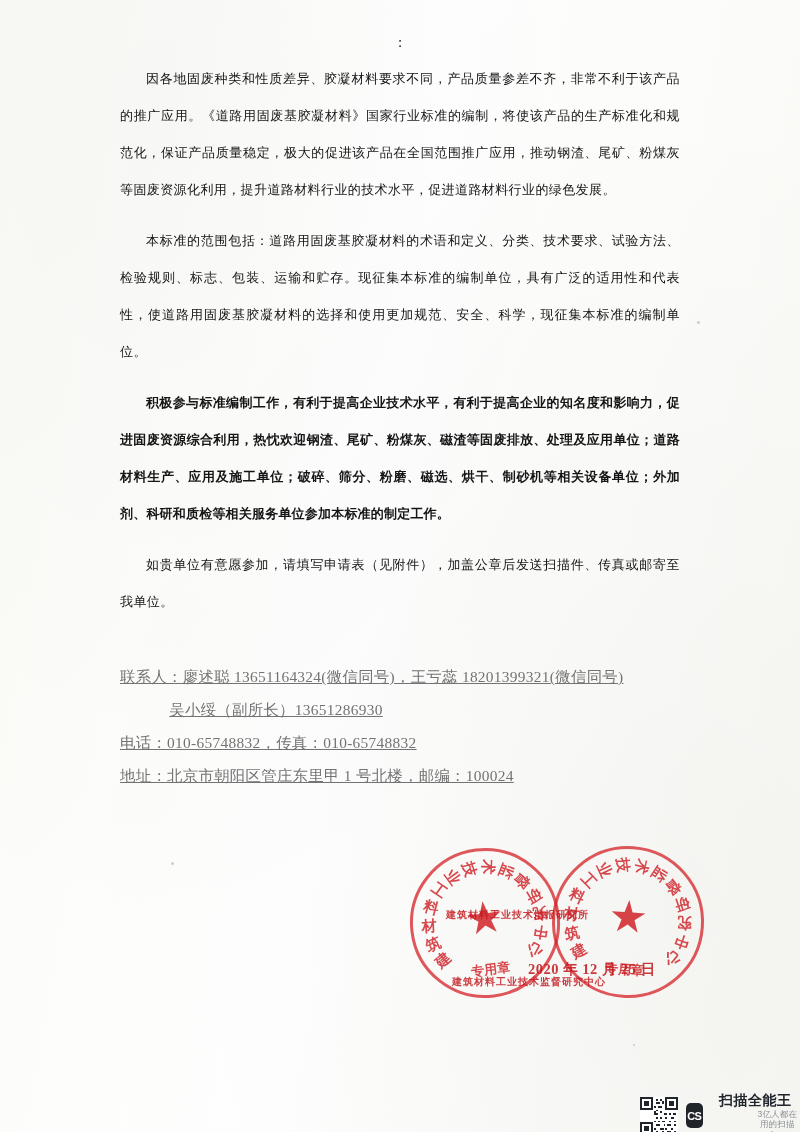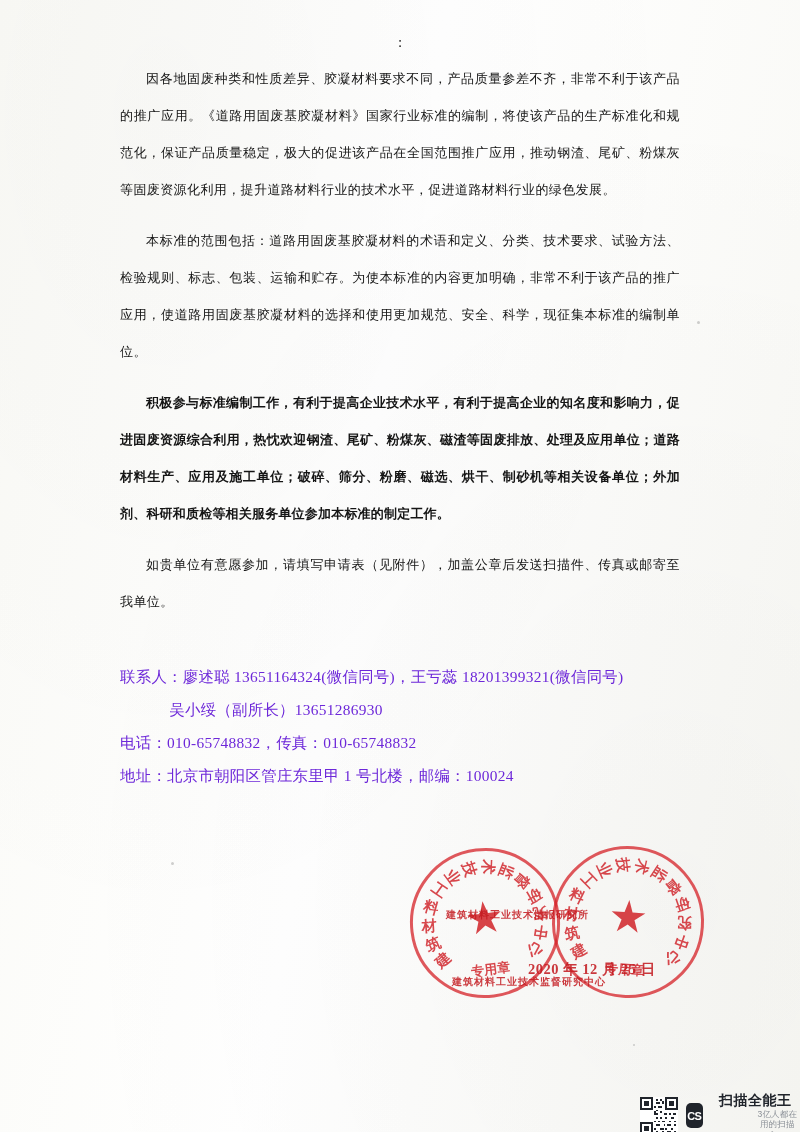--- a/index.html
+++ b/index.html
@@ -73,21 +73,22 @@
   }
   p.para.gap {
     margin-top: 14px;
   }
 
   .contact-block {
     margin-top: 40px;
     font-size: 15.4px;
     line-height: 33px;
     letter-spacing: 0.3px;
-    color: #6d28d9;
+    color: #737373;
+    text-decoration: underline;
   }
   .contact-line {
     margin: 0;
     white-space: nowrap;
   }
   .contact-line.indent {
     text-indent: 3.2em;
   }
   .mono {
     font-family: "Liberation Serif", "DejaVu Serif", serif;
@@ -233,21 +234,21 @@
 <div class="speck" style="left:292px;top:672px;width:2px;height:2px;"></div>
 <div class="speck" style="left:633px;top:1044px;width:2px;height:2px;"></div>
 
 <div id="content">
 
   <div class="colon-mark">:</div>
 
   <div class="doc-body">
 
     <p class="para">因各地固废种类和性质差异、胶凝材料要求不同，产品质量参差不齐，非常不利于该产品的推广应用。《道路用固废基胶凝材料》国家行业标准的编制，将使该产品的生产标准化和规范化，保证产品质量稳定，极大的促进该产品在全国范围推广应用，推动钢渣、尾矿、粉煤灰等固废资源化利用，提升道路材料行业的技术水平，促进道路材料行业的绿色发展。</p>
-    <p class="para gap">本标准的范围包括：道路用固废基胶凝材料的术语和定义、分类、技术要求、试验方法、检验规则、标志、包装、运输和贮存。为使本标准的内容更加明确，非常不利于该产品的推广应用，使道路用固废基胶凝材料的选择和使用更加规范、安全、科学，现征集本标准的编制单位。</p>
+    <p class="para gap">本标准的范围包括：道路用固废基胶凝材料的术语和定义、分类、技术要求、试验方法、检验规则、标志、包装、运输和贮存。现征集本标准的编制单位，具有广泛的适用性和代表性，使道路用固废基胶凝材料的选择和使用更加规范、安全、科学，现征集本标准的编制单位。</p>
     <p class="para bold gap">积极参与标准编制工作，有利于提高企业技术水平，有利于提高企业的知名度和影响力，促进固废资源综合利用，热忱欢迎钢渣、尾矿、粉煤灰、磁渣等固废排放、处理及应用单位；道路材料生产、应用及施工单位；破碎、筛分、粉磨、磁选、烘干、制砂机等相关设备单位；外加剂、科研和质检等相关服务单位参加本标准的制定工作。</p>
     <p class="para gap">如贵单位有意愿参加，请填写申请表（见附件），加盖公章后发送扫描件、传真或邮寄至我单位。</p>
 
     <div class="contact-block">
       <p class="contact-line">联系人：廖述聪 13651164324(微信同号)，王亏蕊 18201399321(微信同号)</p>
       <p class="contact-line indent">吴小绥（副所长）13651286930</p>
       <p class="contact-line">电话：010-65748832，传真：010-65748832</p>
       <p class="contact-line">地址：北京市朝阳区管庄东里甲 1 号北楼，邮编：100024</p>
     </div>
   </div>

